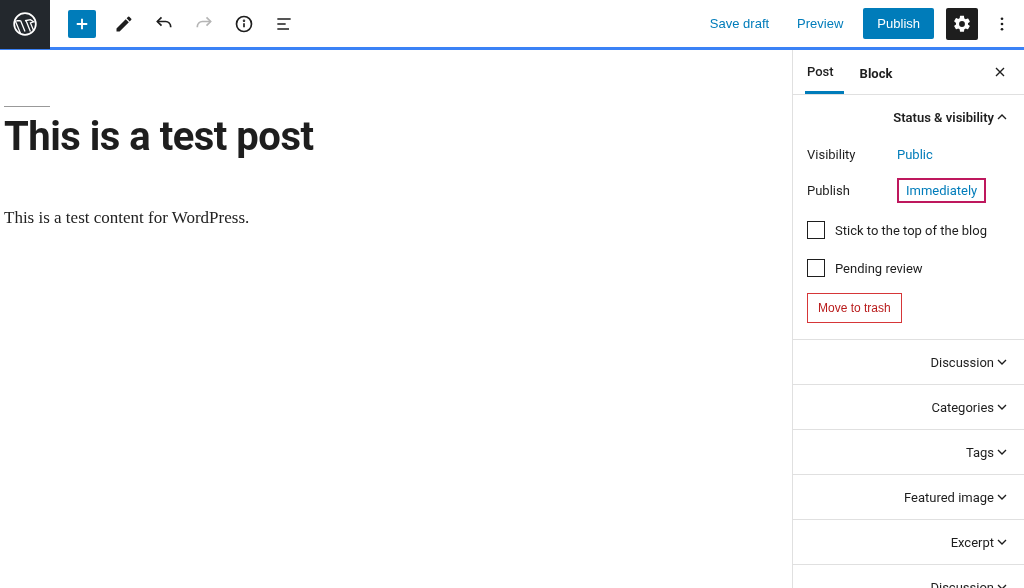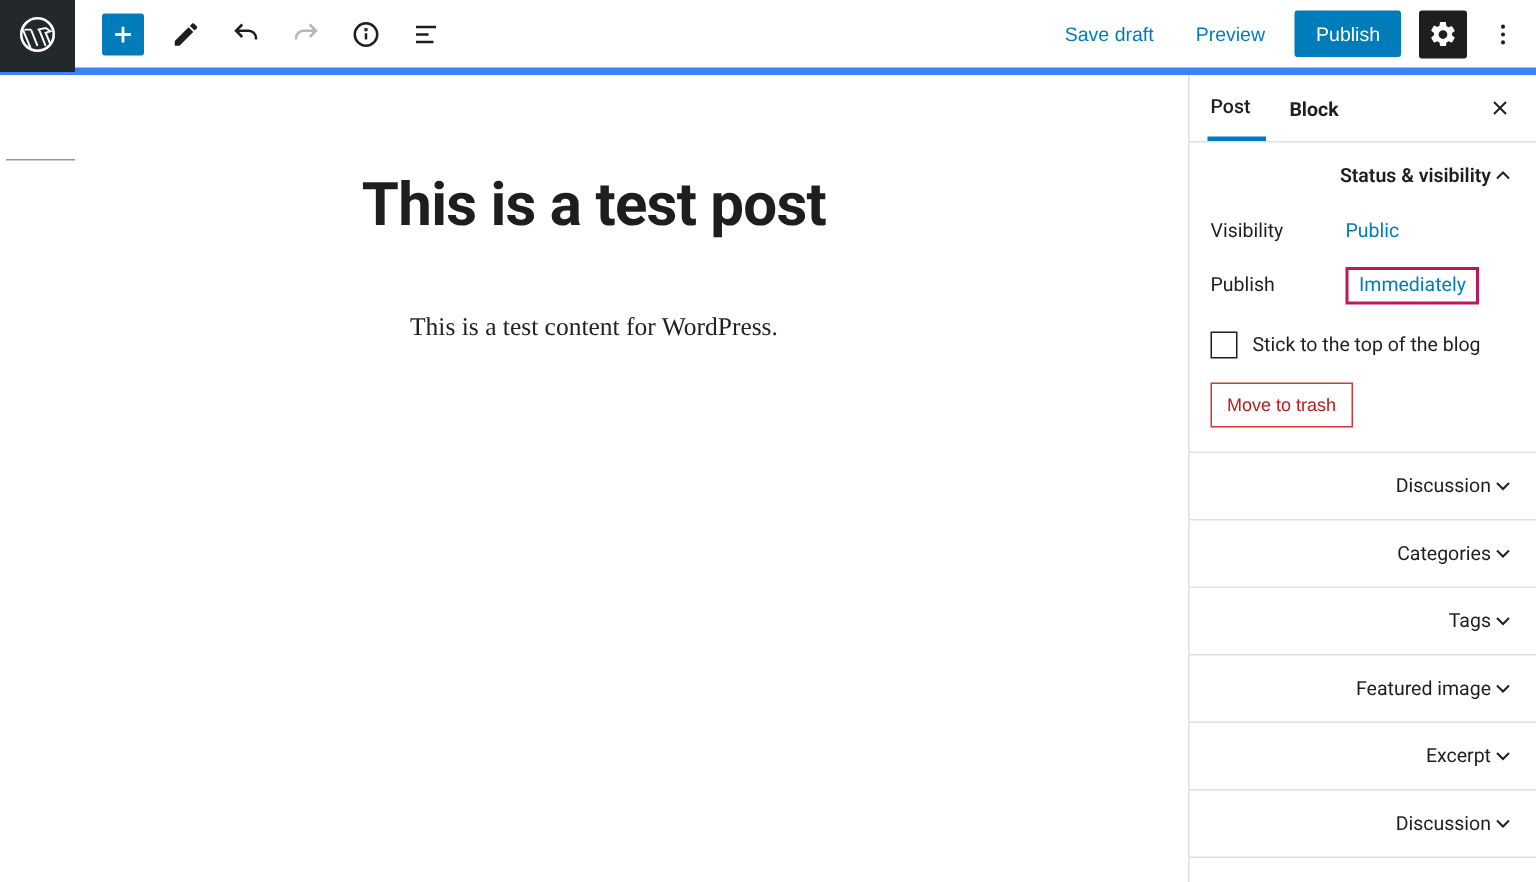--- a/index.html
+++ b/index.html
@@ -9,21 +9,21 @@
     color: #1e1e1e;
     background: #fff;
     width: 1024px;
     height: 588px;
     overflow: hidden;
   }
   .top-bar {
     display: flex;
     align-items: center;
     height: 50px;
-    border-bottom: 5px solid #3b82f6;
+    border-bottom: 3px solid #3b82f6;
   }
   .wp-logo {
     width: 50px; height: 50px;
     background: #23282d;
     display: flex; align-items: center; justify-content: center;
     color: #fff;
   }
   .wp-logo svg { width: 26px; height: 26px; }
   .toolbar-left {
     display: flex;
@@ -81,21 +81,20 @@
     color: #1e1e1e;
   }
   .main {
     display: flex;
     height: calc(588px - 50px);
   }
   .editor {
     flex: 1;
     padding: 56px 4px 0 4px;
     overflow: auto;
-    text-align: center;
   }
   .title-block {
     border-top: 1px solid #999;
     width: 46px;
     margin-bottom: 6px;
   }
   .post-title {
     font-size: 40px;
     font-weight: 700;
     letter-spacing: -0.5px;
@@ -289,20 +288,24 @@
           <span class="kv-value">Public</span>
         </div>
         <div class="kv-row">
           <span class="kv-label">Publish</span>
           <span class="kv-value highlight-red">Immediately</span>
         </div>
         <label class="check-row">
           <input type="checkbox" style="">
           <span>Stick to the top of the blog</span>
         </label>
+        <label class="check-row">
+          <input type="checkbox" style="">
+          <span>Pending review</span>
+        </label>
         <button class="trash-btn">Move to trash</button>
       </div>
     </div>
 
     <div class="panel">
       <div class="panel-header">
         <span>Discussion</span>
         <span class="chev">
             <svg width="16" height="16" viewBox="0 0 24 24" fill="none" stroke="currentColor" stroke-width="2">
               <path d="M6 9l6 6 6-6"></path>

